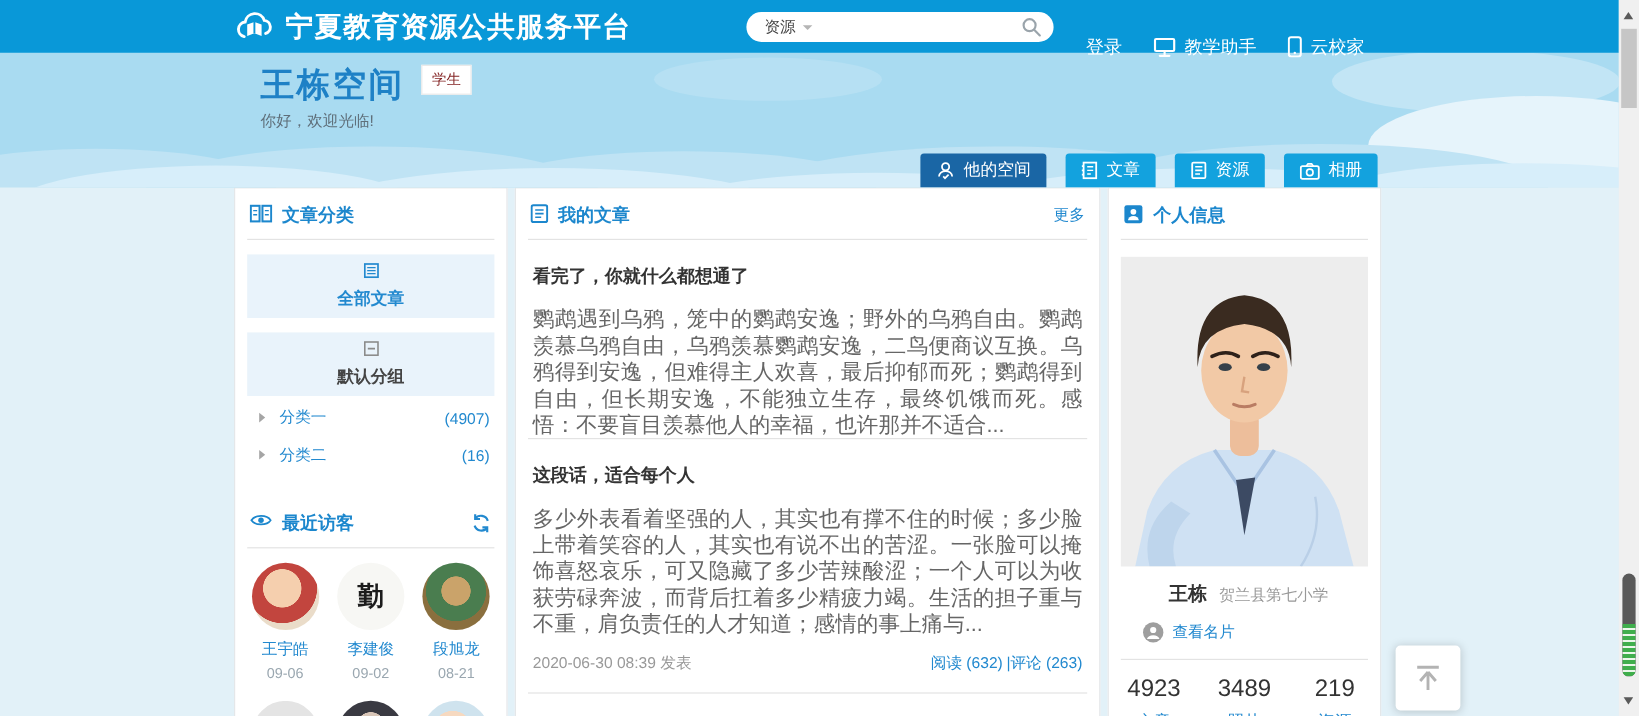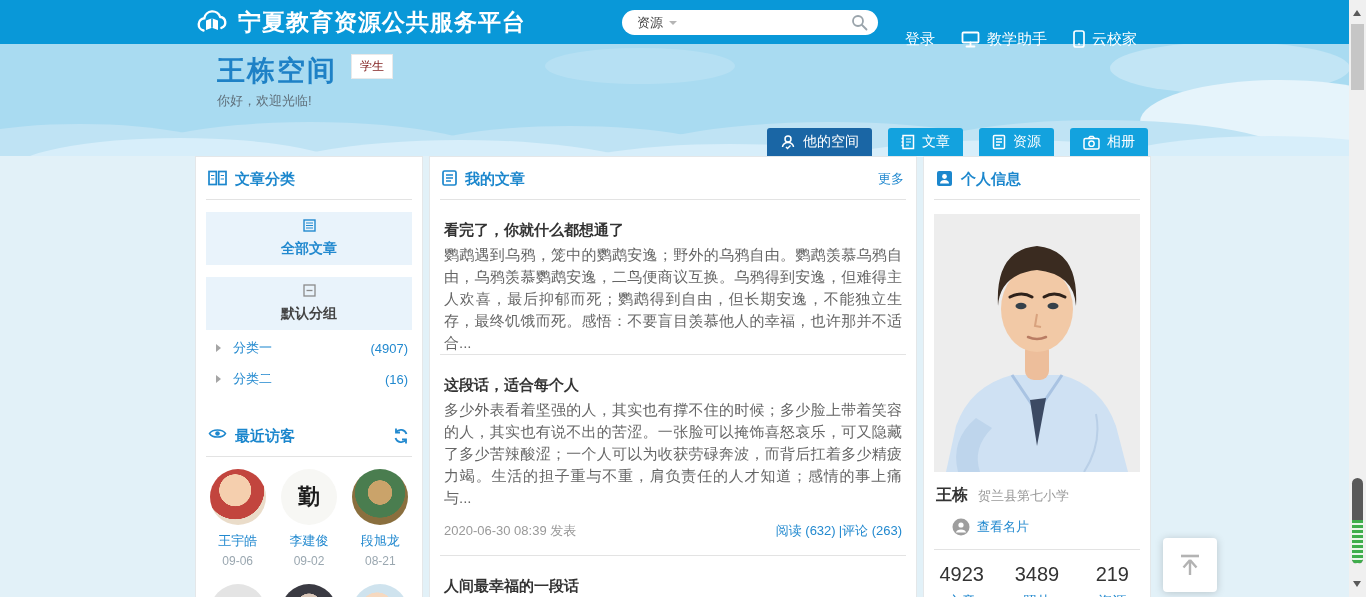--- a/index.html
+++ b/index.html
@@ -56,29 +56,29 @@
   .av2 { background:#f7f7f4; color:#1c1c1c; font-size:22px; font-weight:bold; font-family:"Liberation Serif", serif; }
   .av3 { background:radial-gradient(circle at 50% 42%, #caa36a 0 28%, #4a7d4f 29% 58%, #8a6f3e 59%); }
   .av5 { background:radial-gradient(circle at 50% 38%, #d9c6b8 0 26%, #3a3a42 27%); }
   .av6 { background:radial-gradient(circle at 45% 45%, #f6d9c0 0 38%, #cfe3ee 39% 74%, #f3ece2 75%); }
   .visitor-name { color:#2289cf; font-size:13px; margin-top:7px; cursor:pointer; }
   .visitor-date { color:#9aa7b0; font-size:12px; margin-top:4px; }
 
   
   .article { padding:0 14px; }
   .article-title { font-size:15px; font-weight:bold; color:#333; padding-top:21px; cursor:pointer; }
-  .article-excerpt { font-size:15px; color:#666; line-height:22px; margin-top:4px; text-align:justify; }
+  .article-excerpt { font-size:18px; color:#666; line-height:22px; margin-top:15px; text-align:justify; }
   .article-meta { display:flex; justify-content:space-between; align-items:center; font-size:13px; color:#999; margin:13px 0 15px; }
   .meta-links { color:#2289cf; }
   .meta-links span { cursor:pointer; }
   .meta-comments { margin-left:3px; }
 
   
   .avatar-box { margin:14px 10px 0; height:258px; background:#ededed; overflow:hidden; }
-  .name-row { display:flex; align-items:baseline; gap:10px; padding:13px 12px 0; }
+  .name-row { display:flex; align-items:baseline; gap:10px; padding:13px 12px 0;margin-left:38px; }
   .profile-name { font-size:16px; font-weight:bold; color:#333; }
   .profile-school { font-size:13px; color:#999; }
   .card-row { display:flex; align-items:center; gap:7px; padding:12px 28px 13px; font-size:13px; color:#2289cf; cursor:pointer; }
   .stats { display:flex; padding:13px 0 16px; text-align:center; }
   .stat { flex:1; }
   .stat-value { font-size:20px; color:#333; }
   .stat-label { font-size:14px; color:#2289cf; margin-top:7px; cursor:pointer; }
 
   
   .back-top { position:absolute; left:1163px; top:538px; width:54px; height:54px; background:#fff; border-radius:4px; box-shadow:0 1px 8px rgba(0,0,0,.18); display:flex; align-items:center; justify-content:center; cursor:pointer; z-index:40; }

